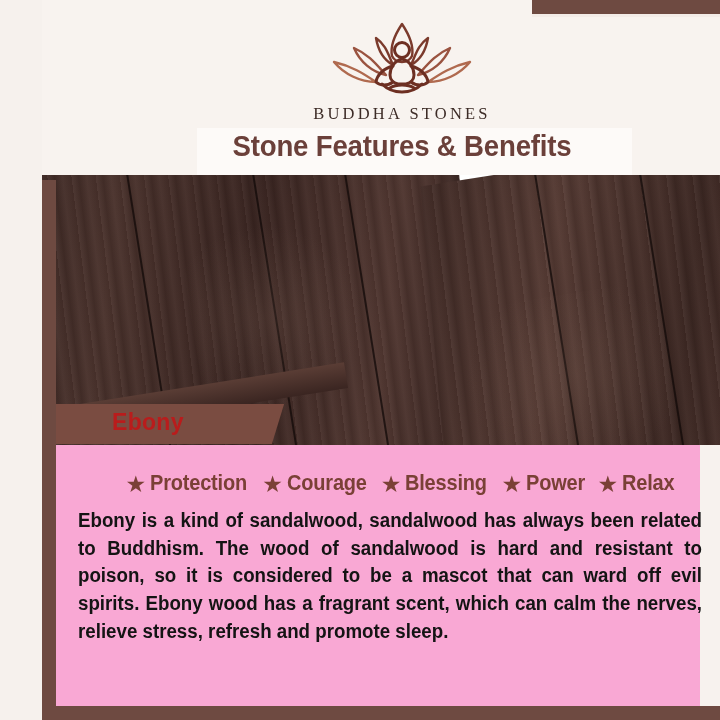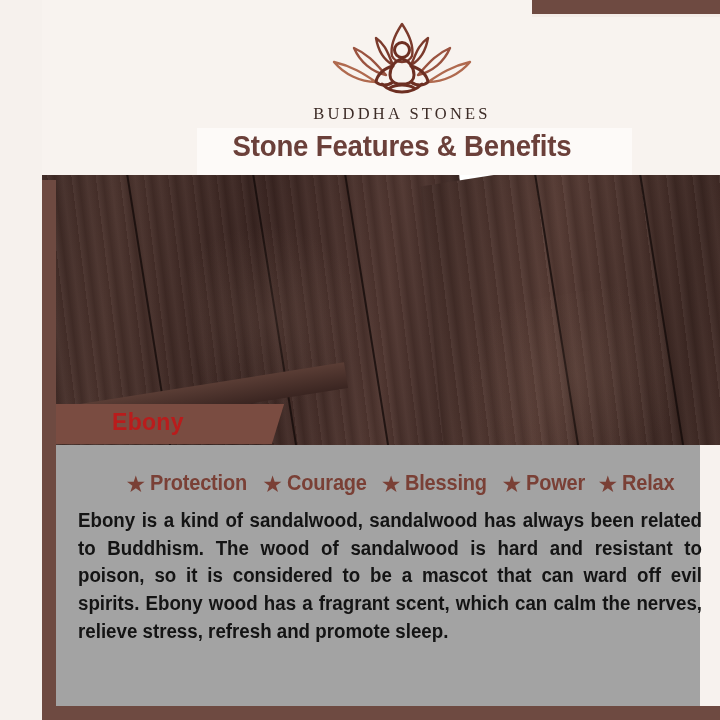--- a/index.html
+++ b/index.html
@@ -94,21 +94,21 @@
     transform:skewX(-17deg);
   }
   .banner-label{
     position:absolute;top:409px;left:70px;z-index:21;
     font-size:23px;font-weight:bold;color:#b91c1c;letter-spacing:.3px;
   }
 
   
   .content{
     position:absolute;top:445px;left:14px;width:644px;height:261px;
-    background:#a3a3a3;z-index:15;
+    background:#f9a8d4;z-index:15;
   }
   .features{
     position:absolute;top:26px;left:0;width:692px;
     text-align:center;white-space:nowrap;
     font-size:0;
   }
   .feature{display:inline-block;vertical-align:middle;margin:0 4px;}
   .star{
     display:inline-block;vertical-align:-2px;
     font-size:23px;color:#7a4036;line-height:1;margin-right:4px;

